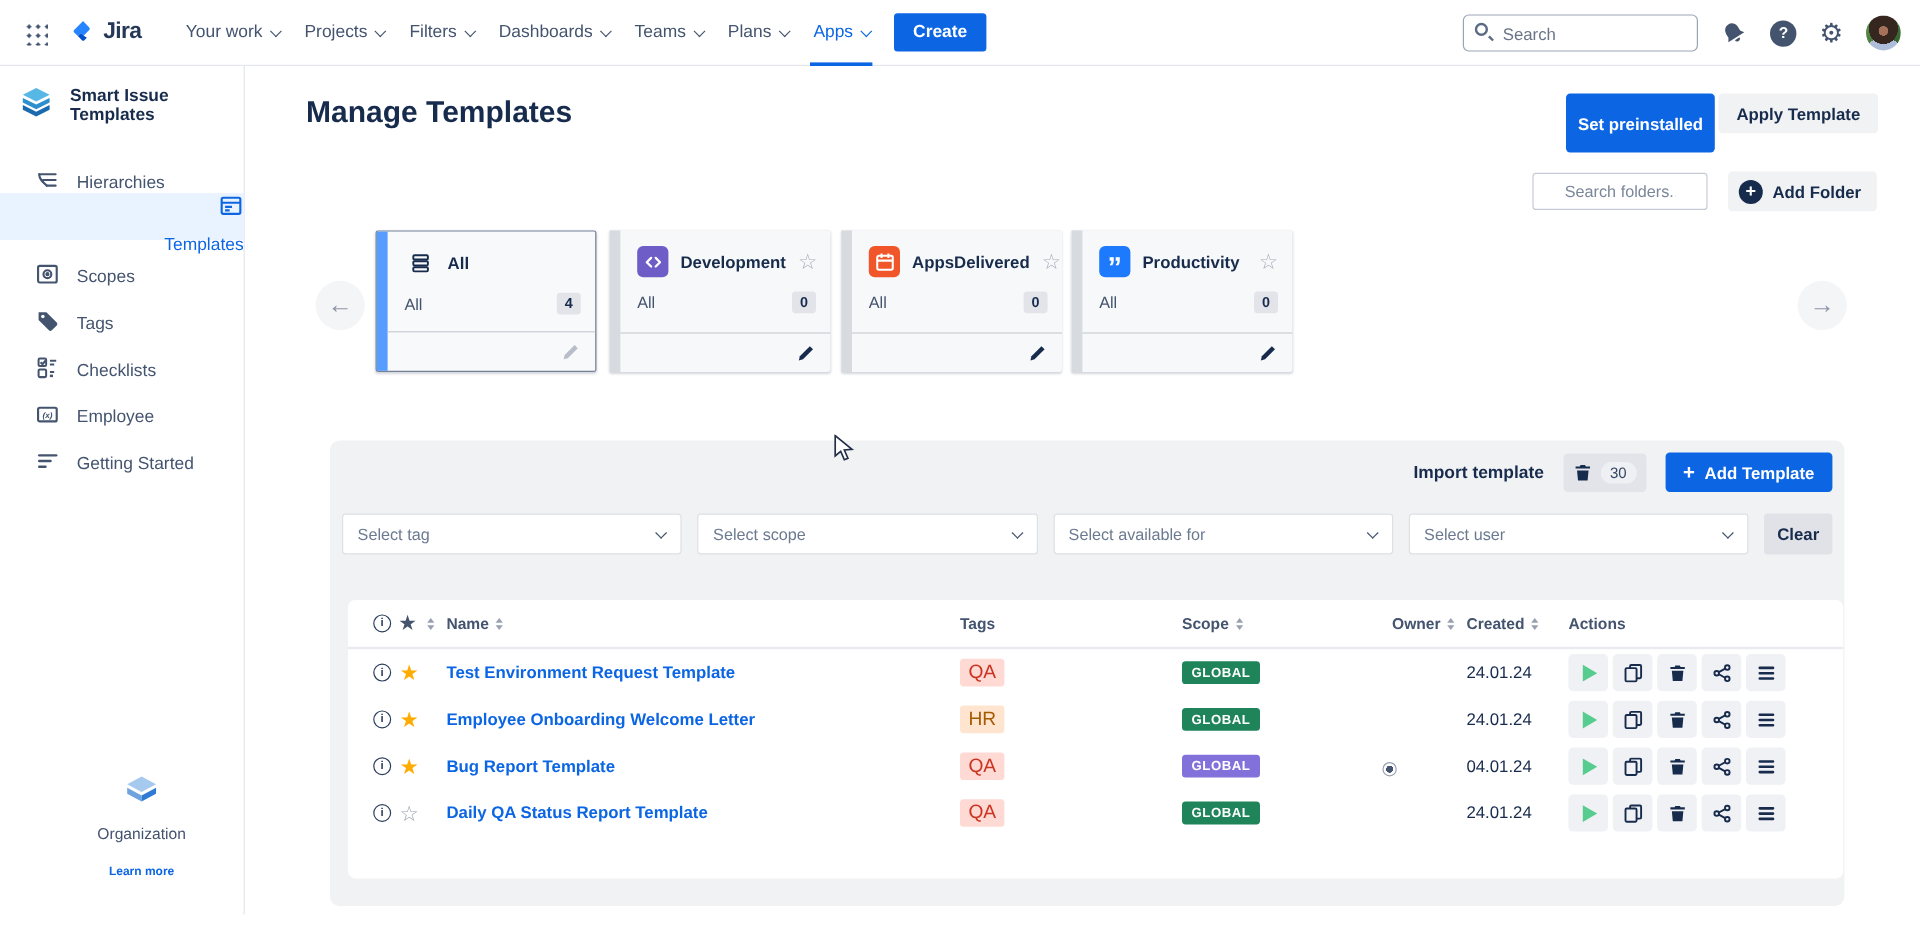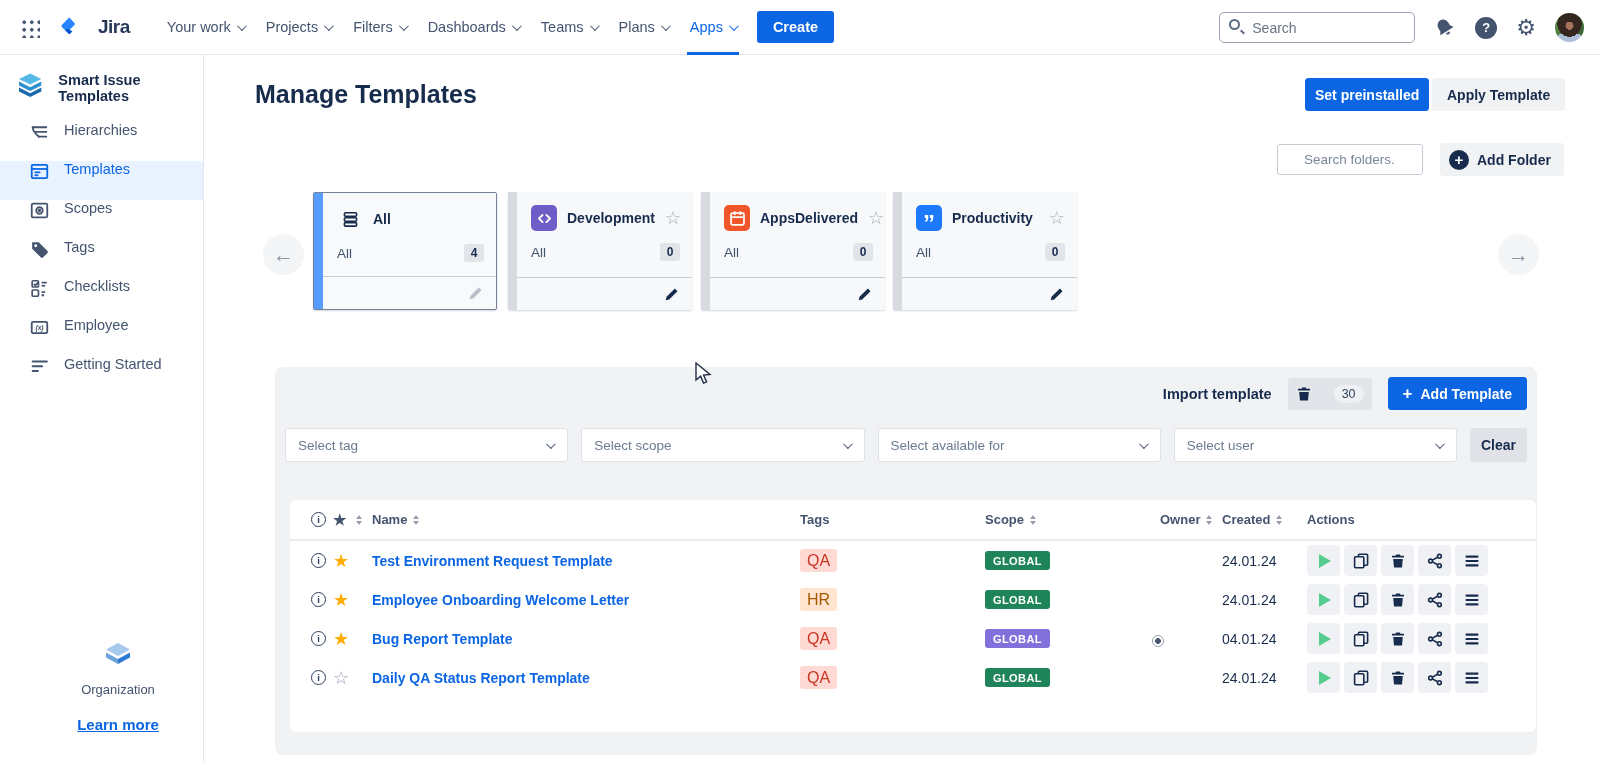--- a/index.html
+++ b/index.html
@@ -6,21 +6,21 @@
   html,body { background:#fff; }
   body { font-family:"Liberation Sans", sans-serif; color:#172b4d; }
   #app { position:relative; width:1600px; height:773px; background:#fff; overflow:hidden; }
 
   
   .topnav { position:absolute; left:0; top:0; width:1600px; height:55px; background:#fff;
             border-bottom:1px solid #e4e7ee; display:flex; align-items:center; z-index:30; }
   .appgrid { width:21px; height:21px; margin-left:19px; cursor:pointer;
              background-image:radial-gradient(#44546f 1.7px, transparent 1.8px);
              background-size:7.5px 7.5px; background-position:1.5px 1.5px; background-repeat:repeat; }
-  .jira-logo { display:flex; align-items:center; gap:18px; margin-left:16px; }
+  .jira-logo { display:flex; align-items:center; gap:6px; margin-left:16px; }
   .jira-logo .jname { font-size:19px; font-weight:700; color:#253858; letter-spacing:-0.5px; }
   .navitems { display:flex; align-items:center; margin-left:26px; }
   .nav-item { position:relative; height:55px; display:flex; align-items:center; gap:6px; padding:0 11px;
               font-size:14.5px; color:#44546f; font-weight:500; cursor:pointer; }
   .nav-item.active { color:#0c66e4; }
   .nav-item.active::after { content:""; position:absolute; left:8px; right:8px; bottom:0; height:3px; background:#0c66e4; }
   .chev { width:7px; height:7px; border-right:1.8px solid currentColor; border-bottom:1.8px solid currentColor;
           transform:rotate(45deg) translateY(-2px); display:inline-block; }
   .create-btn { margin-left:10px; background:#0c66e4; color:#fff; border:none; border-radius:3px;
                 font-size:14.5px; font-weight:600; padding:8px 16px; cursor:pointer; font-family:inherit; }
@@ -43,35 +43,35 @@
        linear-gradient(140deg,#69984f,#3b6c35 70%,#2e5a2b);
   }
   .nav-avatar { width:29px; height:29px; cursor:pointer; }
 
   
   .sidebar { position:absolute; left:0; top:44px; width:204px; height:718px; background:#fff;
              border-right:1px solid #e4e7ee; z-index:20; }
   .sb-logo { display:flex; align-items:center; gap:11px; padding:26px 10px 0 13px; }
   .sb-logo .sb-title { font-size:14.5px; font-weight:700; color:#172b4d; }
   .sb-menu { margin-top:16px; }
-  .sb-item { display:flex; align-items:flex-start; gap:14px; height:39px; padding-left:29px;
+  .sb-item { display:flex; align-items:flex-end; gap:14px; height:39px; padding-left:29px;
              font-size:14.5px; color:#44546f; cursor:pointer; }
   .sb-item svg { width:21px; height:21px; flex:none; }
-  .sb-item.active { background:#e9f2ff; color:#0c66e4; font-weight:500; }
+  .sb-item.active { background:#e9f2ff; color:#0c66e4; font-weight:500;flex-direction:column; }
   .sb-foot { position:absolute; left:0; bottom:28px; width:236px; text-align:center; }
   .sb-foot .fname { font-size:13px; color:#44546f; margin-top:8px; }
-  .sb-foot .flink { display:inline-block; margin-top:19px; font-size:15px; color:#0c66e4; font-weight:600;
-                    text-decoration:underline; cursor:pointer; }
+  .sb-foot .flink { display:inline-block; margin-top:19px; font-size:10px; color:#0c66e4; font-weight:600;
+                    cursor:pointer; }
 
   
   .page-title { position:absolute; left:255px; top:80px; font-size:25px; font-weight:600; color:#172b4d; }
   .btn { border:none; border-radius:3.5px; font-family:inherit; font-size:14px; font-weight:600; cursor:pointer; }
   .btn-blue { background:#0c66e4; color:#fff; }
   .btn-gray { background:#f1f2f4; color:#172b4d; }
-  .set-preinstalled { position:absolute; left:1305px; top:78px; height:33px; padding:0 10px; }
+  .set-preinstalled { position:absolute; left:1305px; top:78px; height:49px; padding:0 10px; }
   .apply-template { position:absolute; left:1432px; top:78px; height:33px; padding:0 15px; }
 
   .folder-search { position:absolute; left:1277px; top:144px; width:146px; height:31px;
                    border:1px solid #c6ccd5; border-radius:3px; padding:0 26px; font-size:13.5px;
                    color:#44546f; font-family:inherit; outline:none; }
   .folder-search::placeholder { color:#7a8699; }
   .add-folder { position:absolute; left:1440px; top:143px; height:33px; padding:0 13px 0 9px;
                 display:flex; align-items:center; gap:8px; background:#f1f2f4; border-radius:3.5px; cursor:pointer; }
   .plus-circle { width:20px; height:20px; border-radius:50%; background:#172b4d; color:#fff; font-size:15px;
                  font-weight:700; display:flex; align-items:center; justify-content:center; line-height:1; }
@@ -100,21 +100,21 @@
               font-size:12px; font-weight:600; display:flex; align-items:center; justify-content:center; padding:0 5px; }
   .fc-foot { position:absolute; left:9px; right:0; bottom:0; height:33px; border-top:1px solid #c9cdd4;
              display:flex; align-items:center; justify-content:flex-end; padding-right:13px; }
   .fc-foot svg { width:15px; height:15px; cursor:pointer; }
 
   
   .panel { position:absolute; left:275px; top:367px; width:1262px; height:388px; background:#f1f2f4; border-radius:8px; }
   .toolbar { position:absolute; top:10px; right:10px; display:flex; align-items:center; gap:16px; }
   .import-lbl { font-size:14.5px; font-weight:700; color:#172b4d; cursor:pointer; }
   .trash-btn { height:32px; background:#e2e4e9; border-radius:3.5px; display:flex; align-items:center;
-               gap:22px; padding:12px 8px; cursor:pointer; }
+               gap:7px; padding:12px 8px; cursor:pointer; }
   .trash-btn svg { width:16px; height:16px; color:#172b4d; }
   .trash-count { background:#eef0f3; border-radius:9px; font-size:12.5px; color:#344563; padding:2px 8px; }
   .add-template { height:33px; padding:0 15px; display:flex; align-items:center; gap:8px; }
   .add-template .pl { font-size:17px; font-weight:600; line-height:1; }
 
   .filters { position:absolute; left:10px; right:10px; top:61px; display:flex; gap:13px; }
   .f-field { flex:1; height:34px; background:#fff; border:1px solid #dde0e5; border-radius:3px;
              display:flex; align-items:center; padding:0 12px; }
   .f-field input { border:none; outline:none; width:100%; font-size:13.5px; font-family:inherit; color:#44546f; }
   .f-field input::placeholder, .f-field .ph { color:#6b7a90; font-size:13.5px; }

